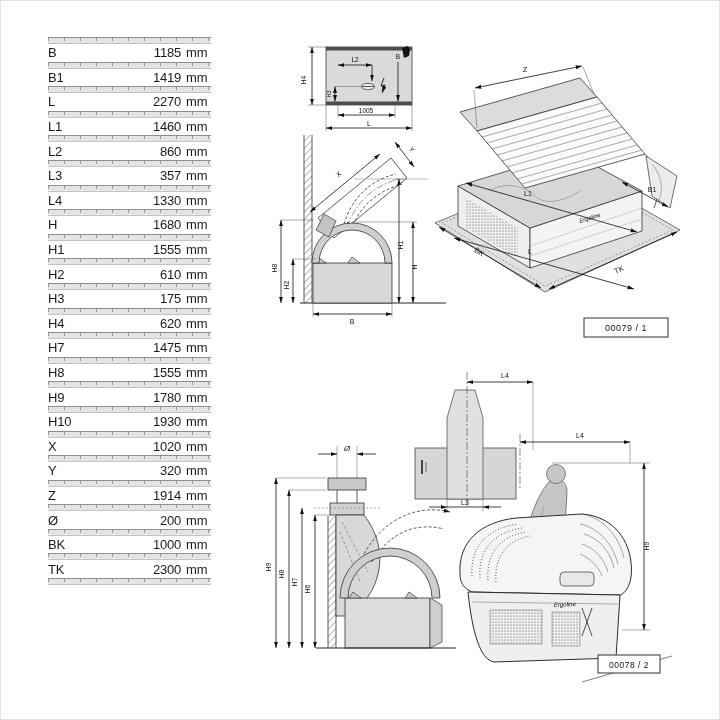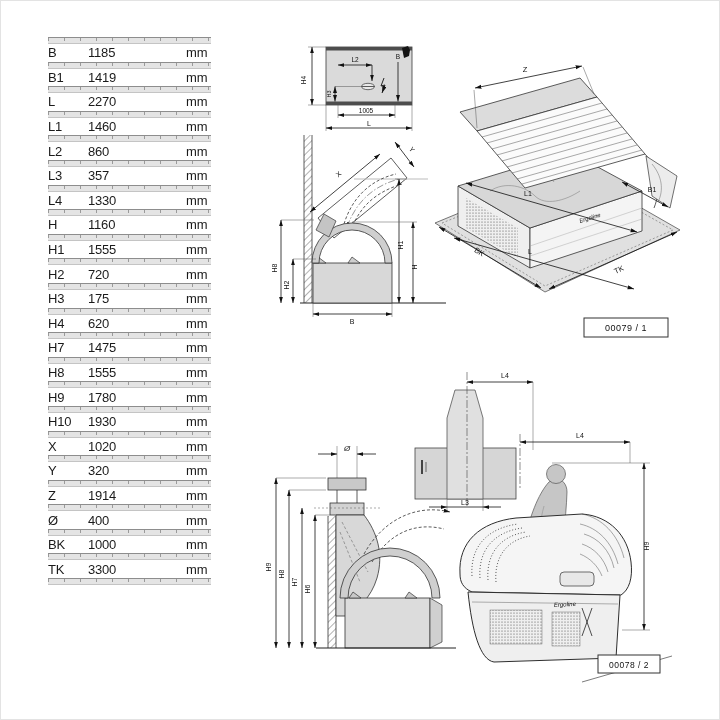--- a/index.html
+++ b/index.html
@@ -13,21 +13,21 @@
   .sep{
     height:5px;
     border-top:1px solid #8d8d8d;
     border-bottom:1px solid #c4c4c4;
     background-color:#e4e4e4;
     background-image:repeating-linear-gradient(90deg,#9a9a9a 0 1px,rgba(0,0,0,0) 1px 16px);
     background-size:100% 3px;background-repeat:no-repeat;
   }
   .tline{height:17.6px;display:flex;align-items:center;font-size:13px;letter-spacing:-0.2px;color:#1a1a1a;}
   .tlabel{width:40px;}
-  .tvalue{flex:1;}
+  .tvalue{flex:1;text-align:right;}
   .tunit{width:25px;padding-left:5px;}
   
   svg{position:absolute;overflow:visible;}
   svg text{font-family:"Liberation Sans",sans-serif;fill:#111;}
   .dimline{stroke:#111;stroke-width:0.8;fill:none;}
   .extline{stroke:#555;stroke-width:0.5;fill:none;}
   .outline{stroke:#333;stroke-width:0.8;fill:none;}
   .refbox-text{letter-spacing:0.5px;}
 </style>
 </head>
@@ -96,39 +96,39 @@
         <span class="tlabel">L4</span>
         <span class="tvalue">1330</span>
         <span class="tunit">mm</span>
       </div>
     </div>
 
     <div>
       <div class="sep"></div>
       <div class="tline">
         <span class="tlabel">H</span>
-        <span class="tvalue">1160</span>
+        <span class="tvalue">1680</span>
         <span class="tunit">mm</span>
       </div>
     </div>
 
     <div>
       <div class="sep"></div>
       <div class="tline">
         <span class="tlabel">H1</span>
         <span class="tvalue">1555</span>
         <span class="tunit">mm</span>
       </div>
     </div>
 
     <div>
       <div class="sep"></div>
       <div class="tline">
         <span class="tlabel">H2</span>
-        <span class="tvalue">720</span>
+        <span class="tvalue">610</span>
         <span class="tunit">mm</span>
       </div>
     </div>
 
     <div>
       <div class="sep"></div>
       <div class="tline">
         <span class="tlabel">H3</span>
         <span class="tvalue">175</span>
         <span class="tunit">mm</span>
@@ -204,39 +204,39 @@
         <span class="tlabel">Z</span>
         <span class="tvalue">1914</span>
         <span class="tunit">mm</span>
       </div>
     </div>
 
     <div>
       <div class="sep"></div>
       <div class="tline">
         <span class="tlabel">Ø</span>
-        <span class="tvalue">400</span>
+        <span class="tvalue">200</span>
         <span class="tunit">mm</span>
       </div>
     </div>
 
     <div>
       <div class="sep"></div>
       <div class="tline">
         <span class="tlabel">BK</span>
         <span class="tvalue">1000</span>
         <span class="tunit">mm</span>
       </div>
     </div>
 
     <div>
       <div class="sep"></div>
       <div class="tline">
         <span class="tlabel">TK</span>
-        <span class="tvalue">3300</span>
+        <span class="tvalue">2300</span>
         <span class="tunit">mm</span>
       </div>
     </div>
   <div class="sep"></div>
     </div>
 
   <svg style="left:295px;top:38px;" width="150" height="100" viewBox="0 0 150 100">
     <defs>
       <marker id="aA" markerWidth="10" markerHeight="6" refX="8" refY="2.5" orient="auto-start-reverse">
           <path d="M0,0L8,2.5L0,5Z" fill="#111"></path>

